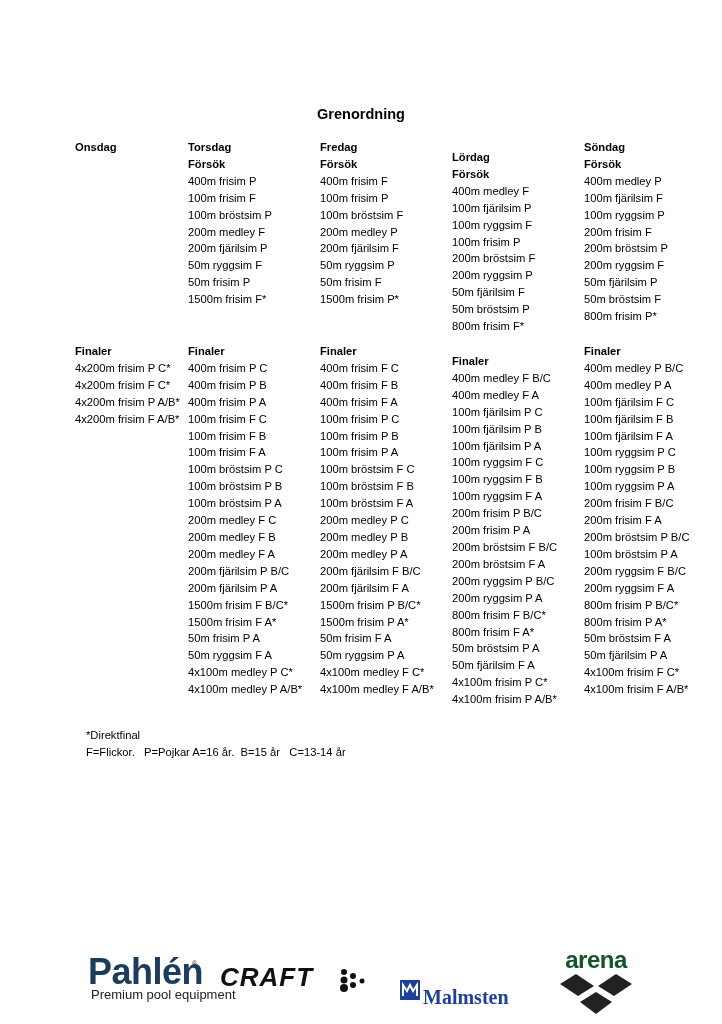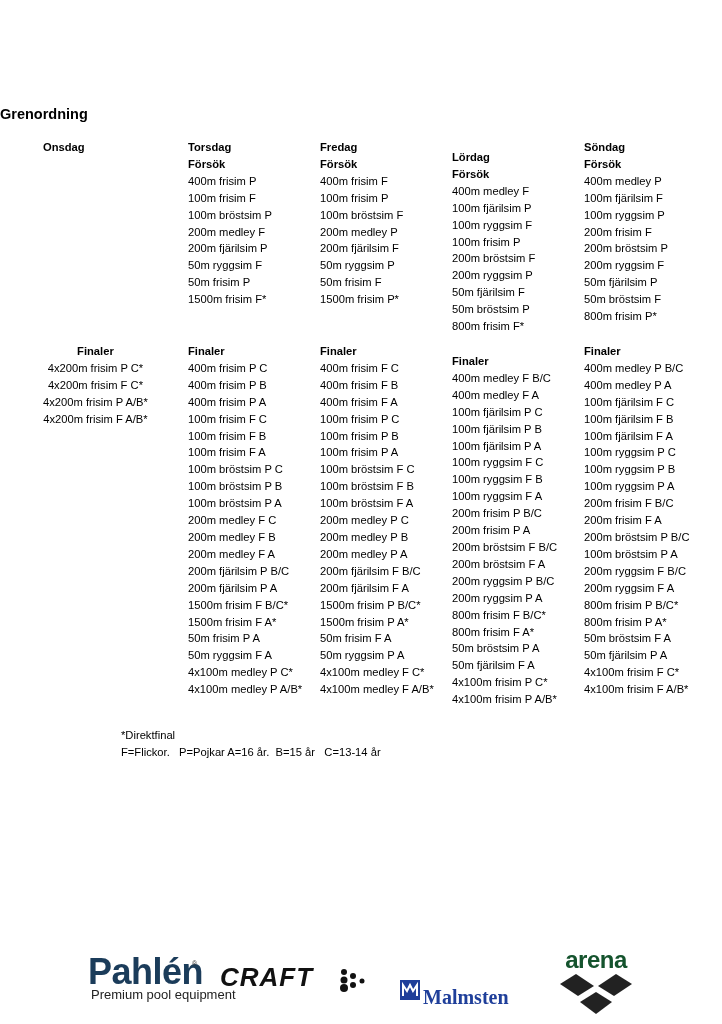--- a/index.html
+++ b/index.html
@@ -1,24 +1,24 @@
 <!DOCTYPE html>
 <html><head>
 <meta charset="utf-8">
 <style>
   html, body { margin: 0; padding: 0; background: #ffffff; }
   body { width: 722px; height: 1024px; position: relative; overflow: hidden;
          font-family: "Liberation Sans", sans-serif; color: #000; }
-  .title { position: absolute; top: 106px; left: 0; width: 722px; 
+  .title { position: absolute; top: 106px; left: 0; width: 722px; text-align: center;
            font-size: 14.5px; font-weight: bold; }
   .col { position: absolute; font-size: 11.2px; line-height: 16.9px; white-space: nowrap; }
   .col .h { font-weight: bold; }
-  .c0 { left: 43px; text-align: center; } .c1 { left: 188px; } .c2 { left: 320px; } .c3 { left: 452px; margin-top: 10px; } .c4 { left: 584px; }
+  .c0 { left: 75px; } .c1 { left: 188px; } .c2 { left: 320px; } .c3 { left: 452px; margin-top: 10px; } .c4 { left: 584px; }
   .top { top: 139px; } .fin { top: 343px; }
-  .notes { position: absolute; top: 727px; left: 86px; font-size: 11.2px; line-height: 17px; white-space: pre; margin-left: 35px; }
+  .notes { position: absolute; top: 727px; left: 86px; font-size: 11.2px; line-height: 17px; white-space: pre; }
   .logo { position: absolute; }
   .pahlen { left: 88px; top: 958px; }
   .pahlen .word { font-size: 36px; font-weight: bold; color: #1aa3c9; letter-spacing: -0.5px; line-height: 28px; }
   .pahlen .word span { color: #1b3c5a; }
   .pahlen .reg { position: absolute; left: 104px; top: 2px; font-size: 7px; color: #333; }
   .pahlen .tag { font-size: 13px; color: #222; margin-top: 1px; padding-left: 3px; }
   .craft { left: 220px; top: 962px; font-size: 26px; font-weight: bold; font-style: italic; letter-spacing: 1px; color: #111; }
   .craft-dots { left: 338px; top: 966px; width: 36px; height: 28px; }
   .malmsten { left: 400px; top: 970px; display: flex; align-items: center; }
   .malmsten .word { font-family: "Liberation Serif", serif; font-size: 20px; font-weight: bold; color: #1f3f9a; margin-left: 3px; margin-top: 16px; }

